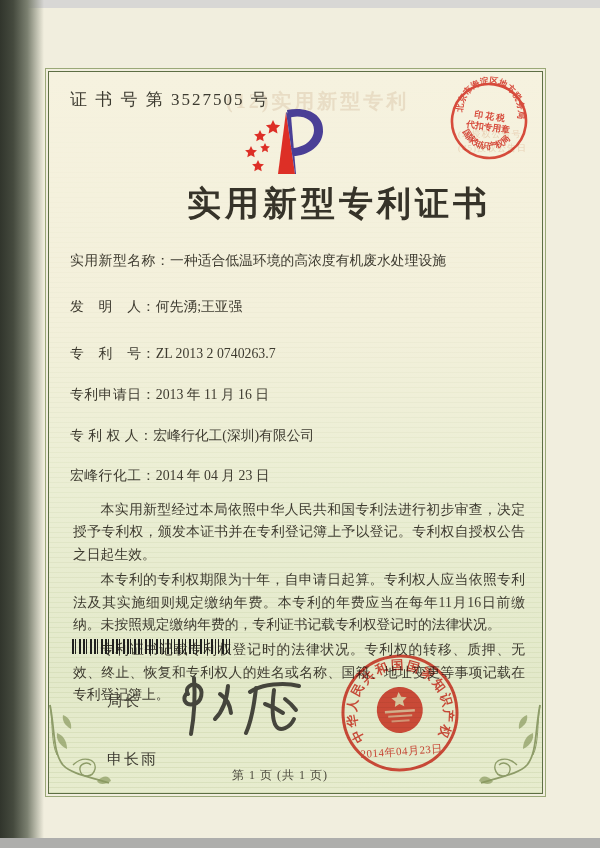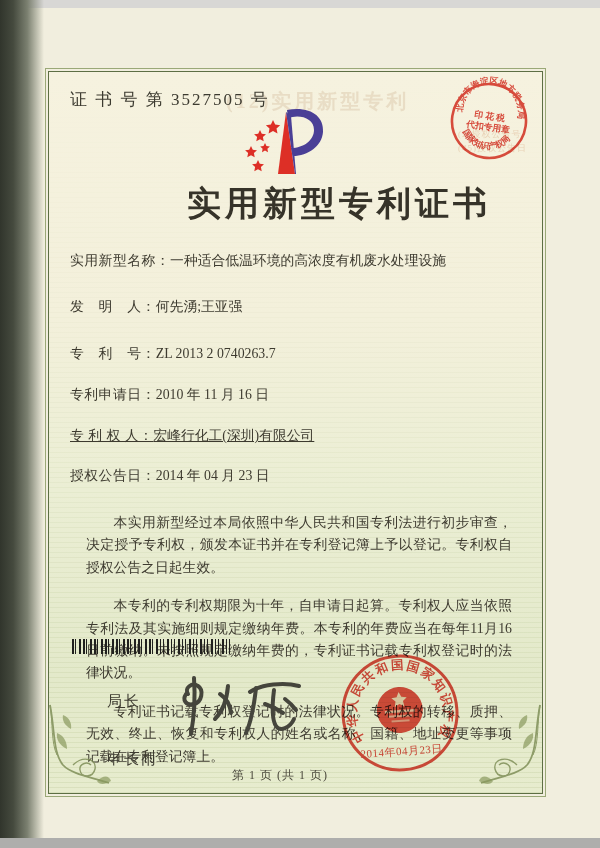--- a/index.html
+++ b/index.html
@@ -21,21 +21,21 @@
   .cert-no{left:70px;top:88px;font-size:17px;letter-spacing:2px;color:#3c3a30;}
   .ghost-big{left:226px;top:88px;font-size:20px;font-weight:bold;color:rgba(202,172,138,.30);
              letter-spacing:3px;filter:blur(.4px);}
   .ghost-sm{font-size:9px;color:rgba(214,160,118,.38);filter:blur(.3px);letter-spacing:1px;}
   .title{left:45px;top:181px;width:588px;text-align:center;font-size:34px;font-weight:bold;
          letter-spacing:4px;color:#363329;}
   .frow{left:70px;font-size:13.8px;color:#3d3a2f;white-space:nowrap;}
   .frow .lab{letter-spacing:.5px;}
   .paras{left:70px;top:496px;width:458px;font-size:13.8px;line-height:22.4px;color:#3e3b30;
          text-align:justify;}
-  .paras p{margin:16px;text-indent:2em;}
+  .paras p{margin:3px;text-indent:2em;}
   .barcode{left:72px;top:639px;width:158px;height:15px;
          background:repeating-linear-gradient(90deg,#20201e 0 1.5px,rgba(0,0,0,0) 1.5px 3px,
          #20201e 3px 3.8px,rgba(0,0,0,0) 3.8px 6.8px,#20201e 6.8px 9.2px,rgba(0,0,0,0) 9.2px 11px);}
   .sig-label{left:107px;font-size:15px;color:#3c3a30;letter-spacing:2px;}
   .footer{left:150px;top:767px;width:260px;text-align:center;font-size:12px;
           letter-spacing:1px;color:#4c4a3e;}
   svg{position:absolute;overflow:visible;}
   .seal{mix-blend-mode:multiply;opacity:.93;}
 </style>
 </head>
@@ -91,27 +91,27 @@
   <div class="abs frow" style="top:252px;">
     <span class="lab">实用新型名称：</span><span>一种适合低温环境的高浓度有机废水处理设施</span>
   </div>
   <div class="abs frow" style="top:298px;">
     <span class="lab">发　明　人：</span><span>何先湧;王亚强</span>
   </div>
   <div class="abs frow" style="top:345px;">
     <span class="lab">专　利　号：</span><span>ZL 2013 2 0740263.7</span>
   </div>
   <div class="abs frow" style="top:386px;">
-    <span class="lab">专利申请日：</span><span>2010 年 11 月 16 日</span>
+    <span class="lab">专利申请日：</span><span>2013 年 11 月 16 日</span>
   </div>
-  <div class="abs frow" style="top:427px;text-decoration:underline;">
+  <div class="abs frow" style="top:427px;">
     <span class="lab">专 利 权 人：</span><span>宏峰行化工(深圳)有限公司</span>
   </div>
   <div class="abs frow" style="top:467px;">
-    <span class="lab">授权公告日：</span><span>2014 年 04 月 23 日</span>
+    <span class="lab">宏峰行化工：</span><span>2014 年 04 月 23 日</span>
   </div>
 
   <div class="abs paras">
     <p>本实用新型经过本局依照中华人民共和国专利法进行初步审查，决定授予专利权，颁发本证书并在专利登记簿上予以登记。专利权自授权公告之日起生效。</p>
     <p>本专利的专利权期限为十年，自申请日起算。专利权人应当依照专利法及其实施细则规定缴纳年费。本专利的年费应当在每年11月16日前缴纳。未按照规定缴纳年费的，专利证书记载专利权登记时的法律状况。</p>
     <p>专利证书记载专利权登记时的法律状况。专利权的转移、质押、无效、终止、恢复和专利权人的姓名或名称、国籍、地址变更等事项记载在专利登记簿上。</p>
   </div>
 
   <div class="abs barcode"></div>
 

